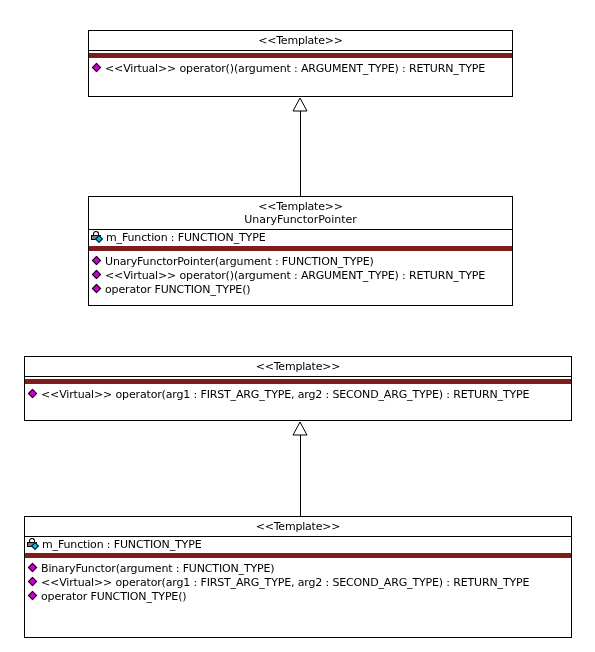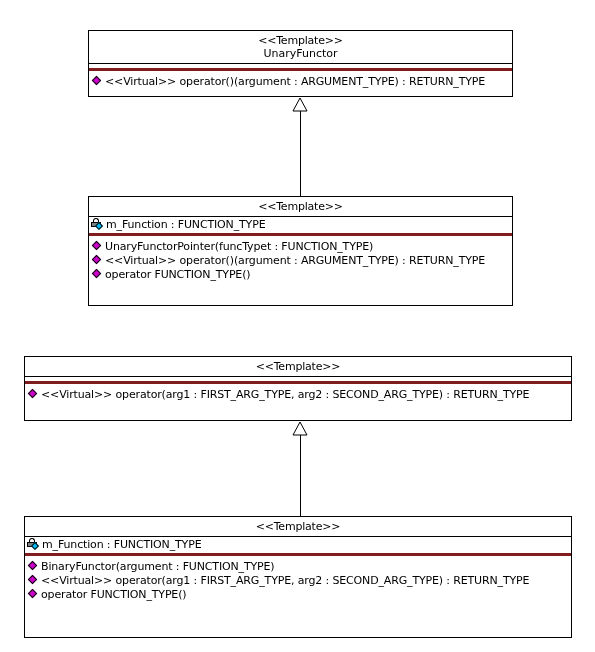--- a/index.html
+++ b/index.html
@@ -35,21 +35,21 @@
     font-size: 11px;
     color: #000000;
     letter-spacing: -0.2px;
   }
   .class-name {
     display: block;
     font-size: 11px;
     color: #000000;
   }
   .uml-compartment {
-    border-bottom: 3px solid #7f1d1d;
+    border-bottom: 5px solid #7f1d1d;
     padding: 1px 0 1px 0;
     box-sizing: border-box;
   }
   .uml-compartment.last {
     border-bottom: none;
   }
   .uml-compartment.empty-attrs {
     height: 7px;
     padding: 0;
   }
@@ -153,21 +153,20 @@
   }
 </style>
 </head>
 <body>
 
 <div id="canvas">
 
   <div class="uml-class" id="cls-unary-functor" style="left:88px; top:30px; width:425px; height:67px;">
     <div class="uml-header">
       <span class="stereotype">&lt;&lt;Template&gt;&gt;</span>
-      <span class="class-name">UnaryFunctor</span>
     </div>
     <div class="uml-compartment empty-attrs"></div>
     <div class="uml-compartment ops last">
       <div class="uml-row">
         <span class="icon icon-op-diamond"></span>
         <span class="row-text">&lt;&lt;Virtual&gt;&gt; operator()(argument : ARGUMENT_TYPE) : RETURN_TYPE</span>
       </div>
     </div>
   </div>
 
@@ -176,35 +175,36 @@
       <svg width="16" height="15" viewBox="0 0 16 15">
         <polygon points="8,1 15,14 1,14" fill="#ffffff" stroke="#000000" stroke-width="1"></polygon>
       </svg>
     </div>
     <div class="gen-line" style="top:14px; height:85px;"></div>
   </div>
 
   <div class="uml-class" id="cls-unary-functor-pointer" style="left:88px; top:196px; width:425px; height:110px;">
     <div class="uml-header">
       <span class="stereotype">&lt;&lt;Template&gt;&gt;</span>
+      <span class="class-name">UnaryFunctorPointer</span>
     </div>
     <div class="uml-compartment">
       <div class="uml-row">
         <span class="icon icon-private-attr">
           <span class="lock-shackle"></span>
           <span class="lock-body"></span>
           <span class="attr-diamond"></span>
         </span>
         <span class="row-text">m_Function : FUNCTION_TYPE</span>
       </div>
     </div>
     <div class="uml-compartment ops last">
       <div class="uml-row">
         <span class="icon icon-op-diamond"></span>
-        <span class="row-text">UnaryFunctorPointer(funcTypet : FUNCTION_TYPE)</span>
+        <span class="row-text">UnaryFunctorPointer(argument : FUNCTION_TYPE)</span>
       </div>
       <div class="uml-row">
         <span class="icon icon-op-diamond"></span>
         <span class="row-text">&lt;&lt;Virtual&gt;&gt; operator()(argument : ARGUMENT_TYPE) : RETURN_TYPE</span>
       </div>
       <div class="uml-row">
         <span class="icon icon-op-diamond"></span>
         <span class="row-text">operator FUNCTION_TYPE()</span>
       </div>
     </div>

